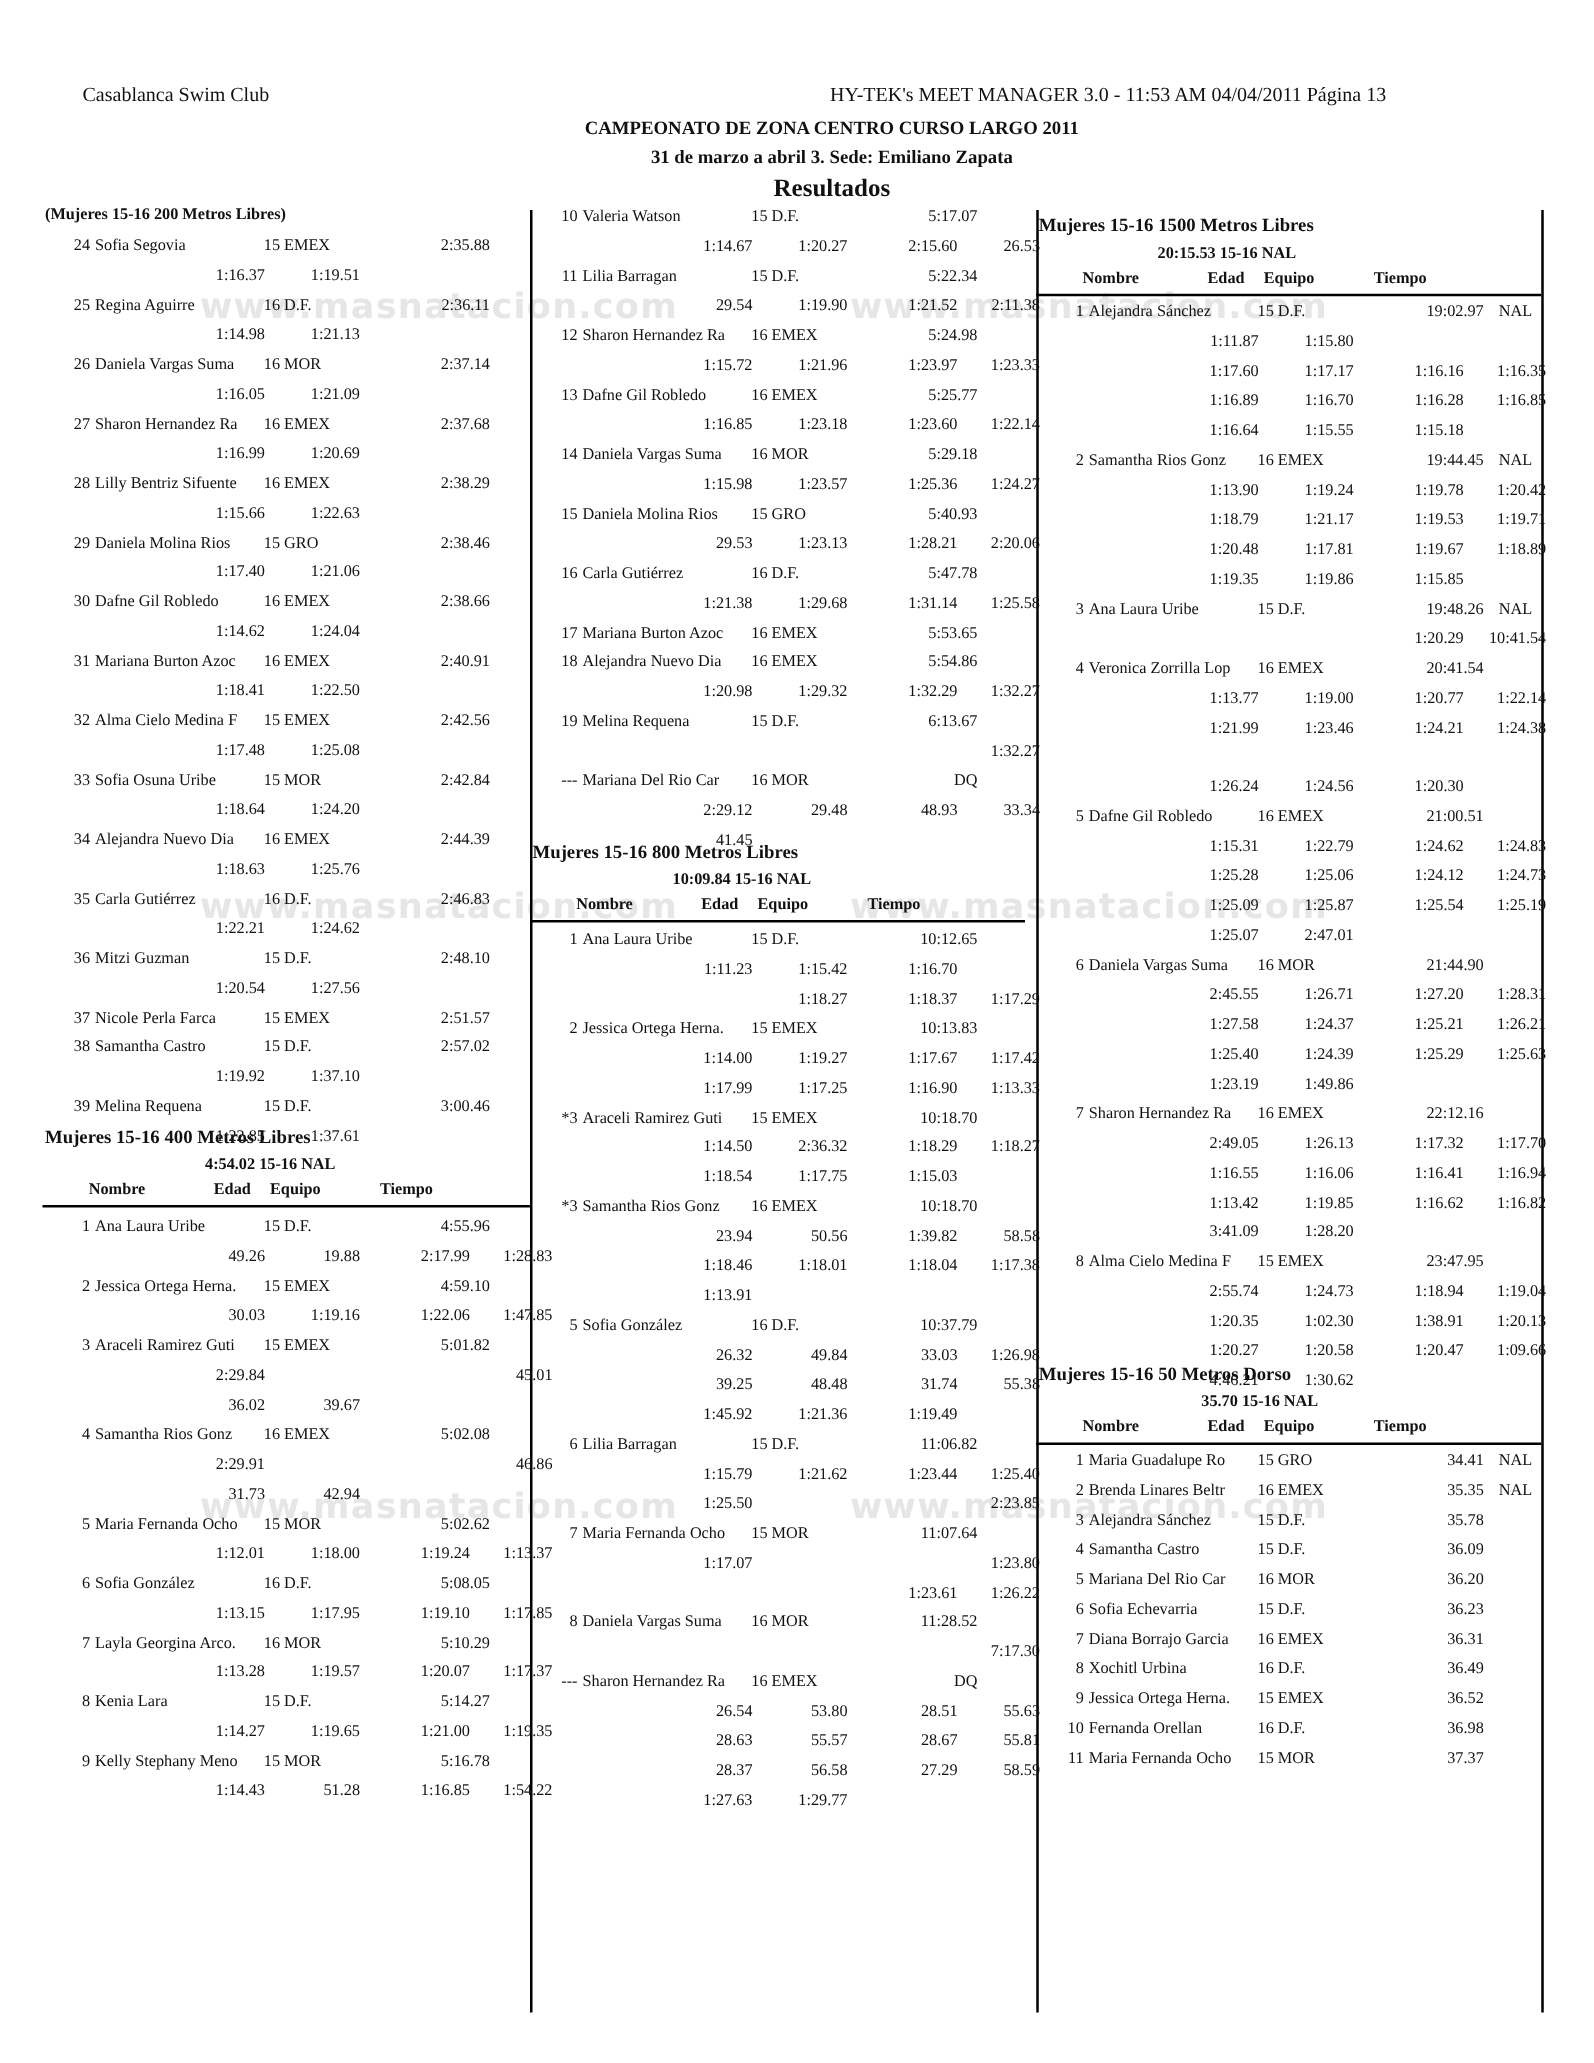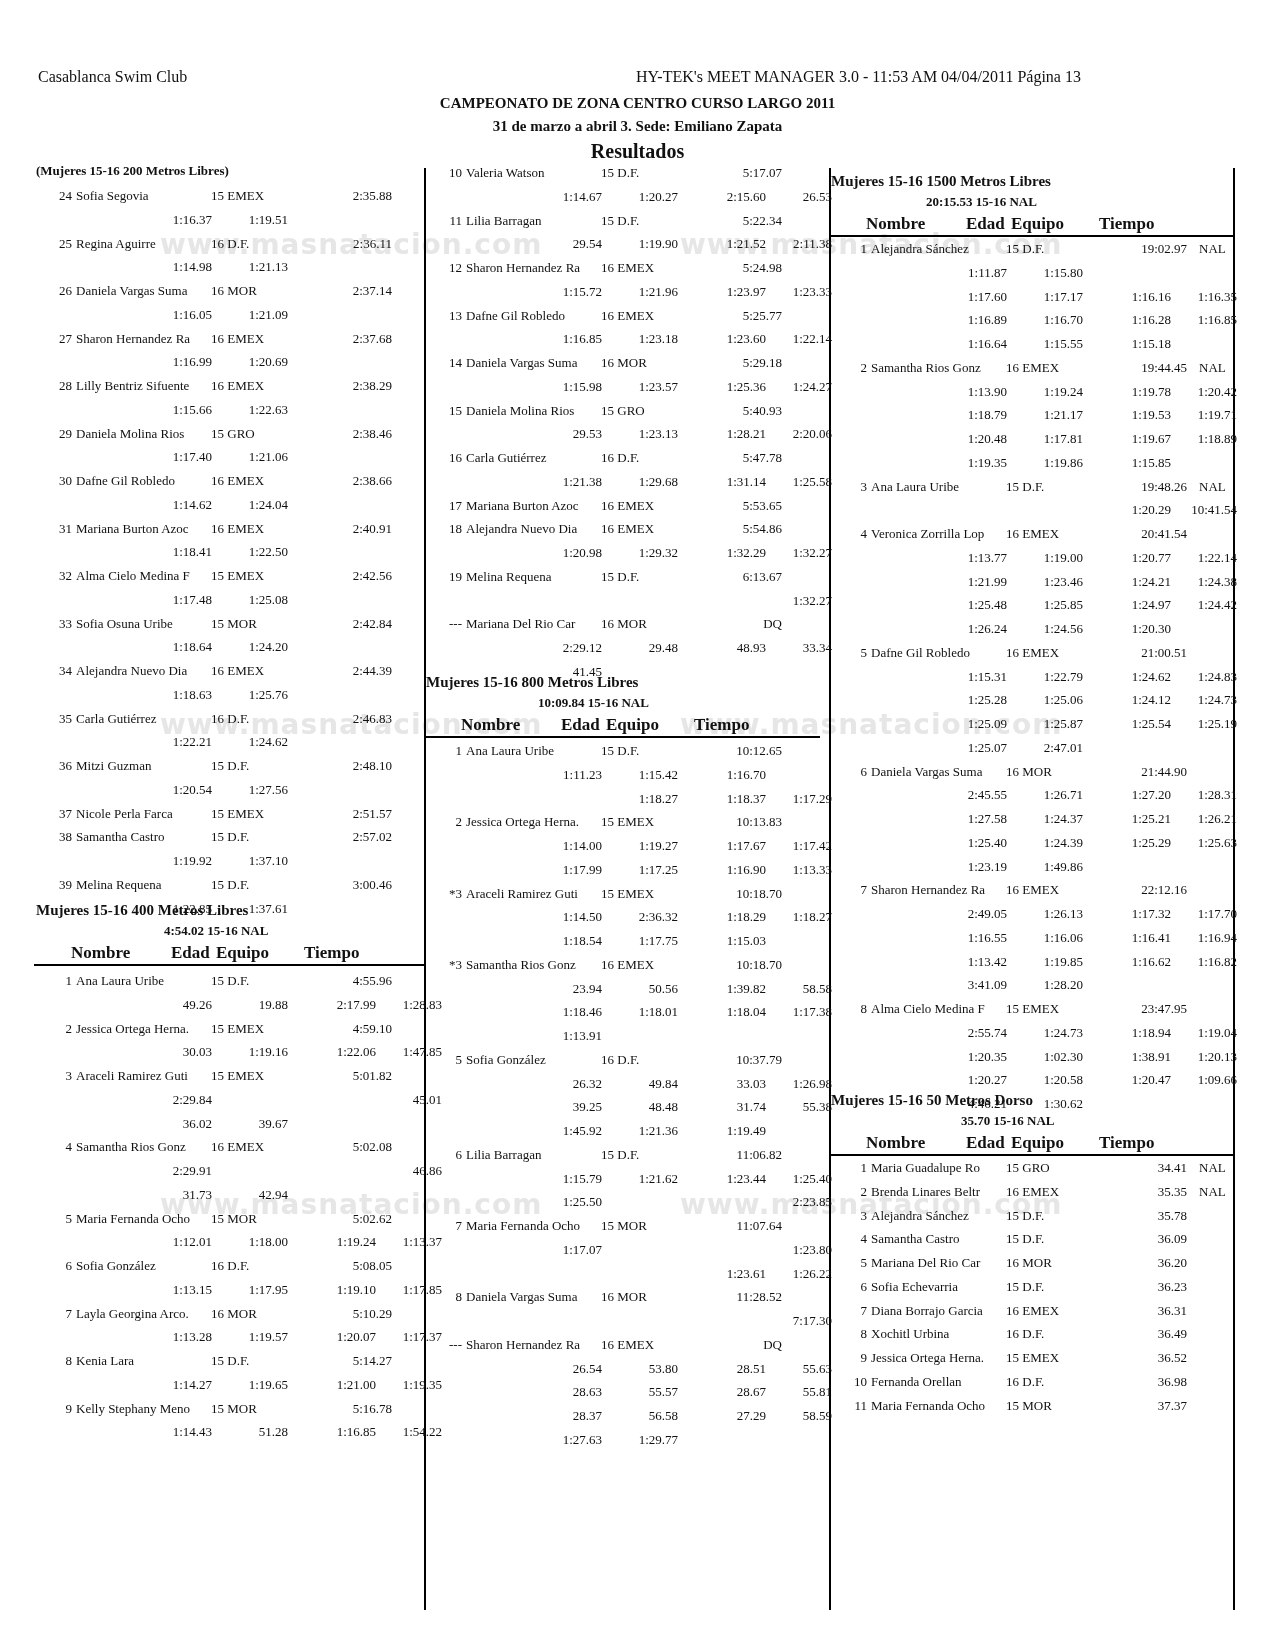--- a/index.html
+++ b/index.html
@@ -1,18 +1,18 @@
 <!DOCTYPE html>
 <html><head>
 <meta charset="utf-8">
 <style>
   html, body { margin:0; padding:0; background:#ffffff; }
   body { width:1275px; height:1650px; position:relative; overflow:hidden;
          font-family:"Liberation Serif","DejaVu Serif",serif; color:#111; font-size:13px; }
-  .abs { position:absolute; white-space:nowrap; }
+  .abs { position:absolute; white-space:nowrap;margin-left:28px; }
   .hdr-left { left:38px; top:68px; font-size:16px; }
   .hdr-right { left:636px; top:68px; font-size:16px; }
   .title1 { left:0; width:1275px; text-align:center; top:95px; font-size:15px; font-weight:bold; }
   .title2 { left:0; width:1275px; text-align:center; top:118px; font-size:15px; font-weight:bold; }
   .title3 { left:0; width:1275px; text-align:center; top:140px; font-size:20px; font-weight:bold; }
   .vline { position:absolute; width:2px; background:#000; }
   .col { position:absolute; top:0; height:1650px; }
   .row { position:absolute; left:0; height:24px; line-height:24px; width:400px; font-size:13px; }
   .row span { position:absolute; white-space:nowrap; overflow:hidden; }
   .pl { width:36px; text-align:right; left:0; }
@@ -20,21 +20,21 @@
   .tm { left:175px; width:100px; }
   .tt { left:270px; width:86px; text-align:right; }
   .rc { left:368px; width:40px; }
   .s1 { left:80px; width:96px; text-align:right; }
   .s2 { left:172px; width:80px; text-align:right; }
   .s3 { left:260px; width:80px; text-align:right; }
   .s4 { left:322px; width:84px; text-align:right; }
   .evt { position:absolute; font-weight:bold; font-size:15px; white-space:nowrap; }
   .evt.small { font-size:13px; }
   .rec { position:absolute; font-weight:bold; font-size:13px; white-space:nowrap; }
-  .colhdr { position:absolute; font-weight:bold; font-size:17px; height:22px; width:410px;padding-left:28px; }
+  .colhdr { position:absolute; font-weight:bold; font-size:13px; height:22px; width:410px;padding-left:28px; }
   .colhdr span { position:absolute; }
   .hline { position:absolute; height:2px; background:#000; }
   .wm { position:absolute; color:#e6e6e6; font-family:"DejaVu Sans",sans-serif; font-weight:bold; font-size:28px; letter-spacing:1px; white-space:nowrap; }
 </style>
 </head>
 <body>
 
 <div class="abs hdr-left">Casablanca Swim Club</div>
 <div class="abs hdr-right">HY-TEK's MEET MANAGER 3.0 - 11:53 AM  04/04/2011  Página 13</div>
 <div class="abs title1">CAMPEONATO DE ZONA CENTRO CURSO LARGO 2011</div>
@@ -721,26 +721,20 @@
       <span class="s2">1:19.00</span>
       <span class="s3">1:20.77</span>
       <span class="s4">1:22.14</span>
     </div>
     <div class="row" style="top: 569.5px;">
       <span class="s1">1:21.99</span>
       <span class="s2">1:23.46</span>
       <span class="s3">1:24.21</span>
       <span class="s4">1:24.38</span>
     </div>
-    <div class="row" style="top: 593.25px;">
-      <span class="s1">1:25.48</span>
-      <span class="s2">1:25.85</span>
-      <span class="s3">1:24.97</span>
-      <span class="s4">1:24.42</span>
-    </div>
     <div class="row" style="top: 617px;">
       <span class="s1">1:26.24</span>
       <span class="s2">1:24.56</span>
       <span class="s3">1:20.30</span>
     </div>
     <div class="row" style="top: 640.75px;">
       <span class="pl">5</span>
       <span class="nm">Dafne Gil Robledo</span>
       <span class="tm">16 EMEX</span>
       <span class="tt">21:00.51</span>

